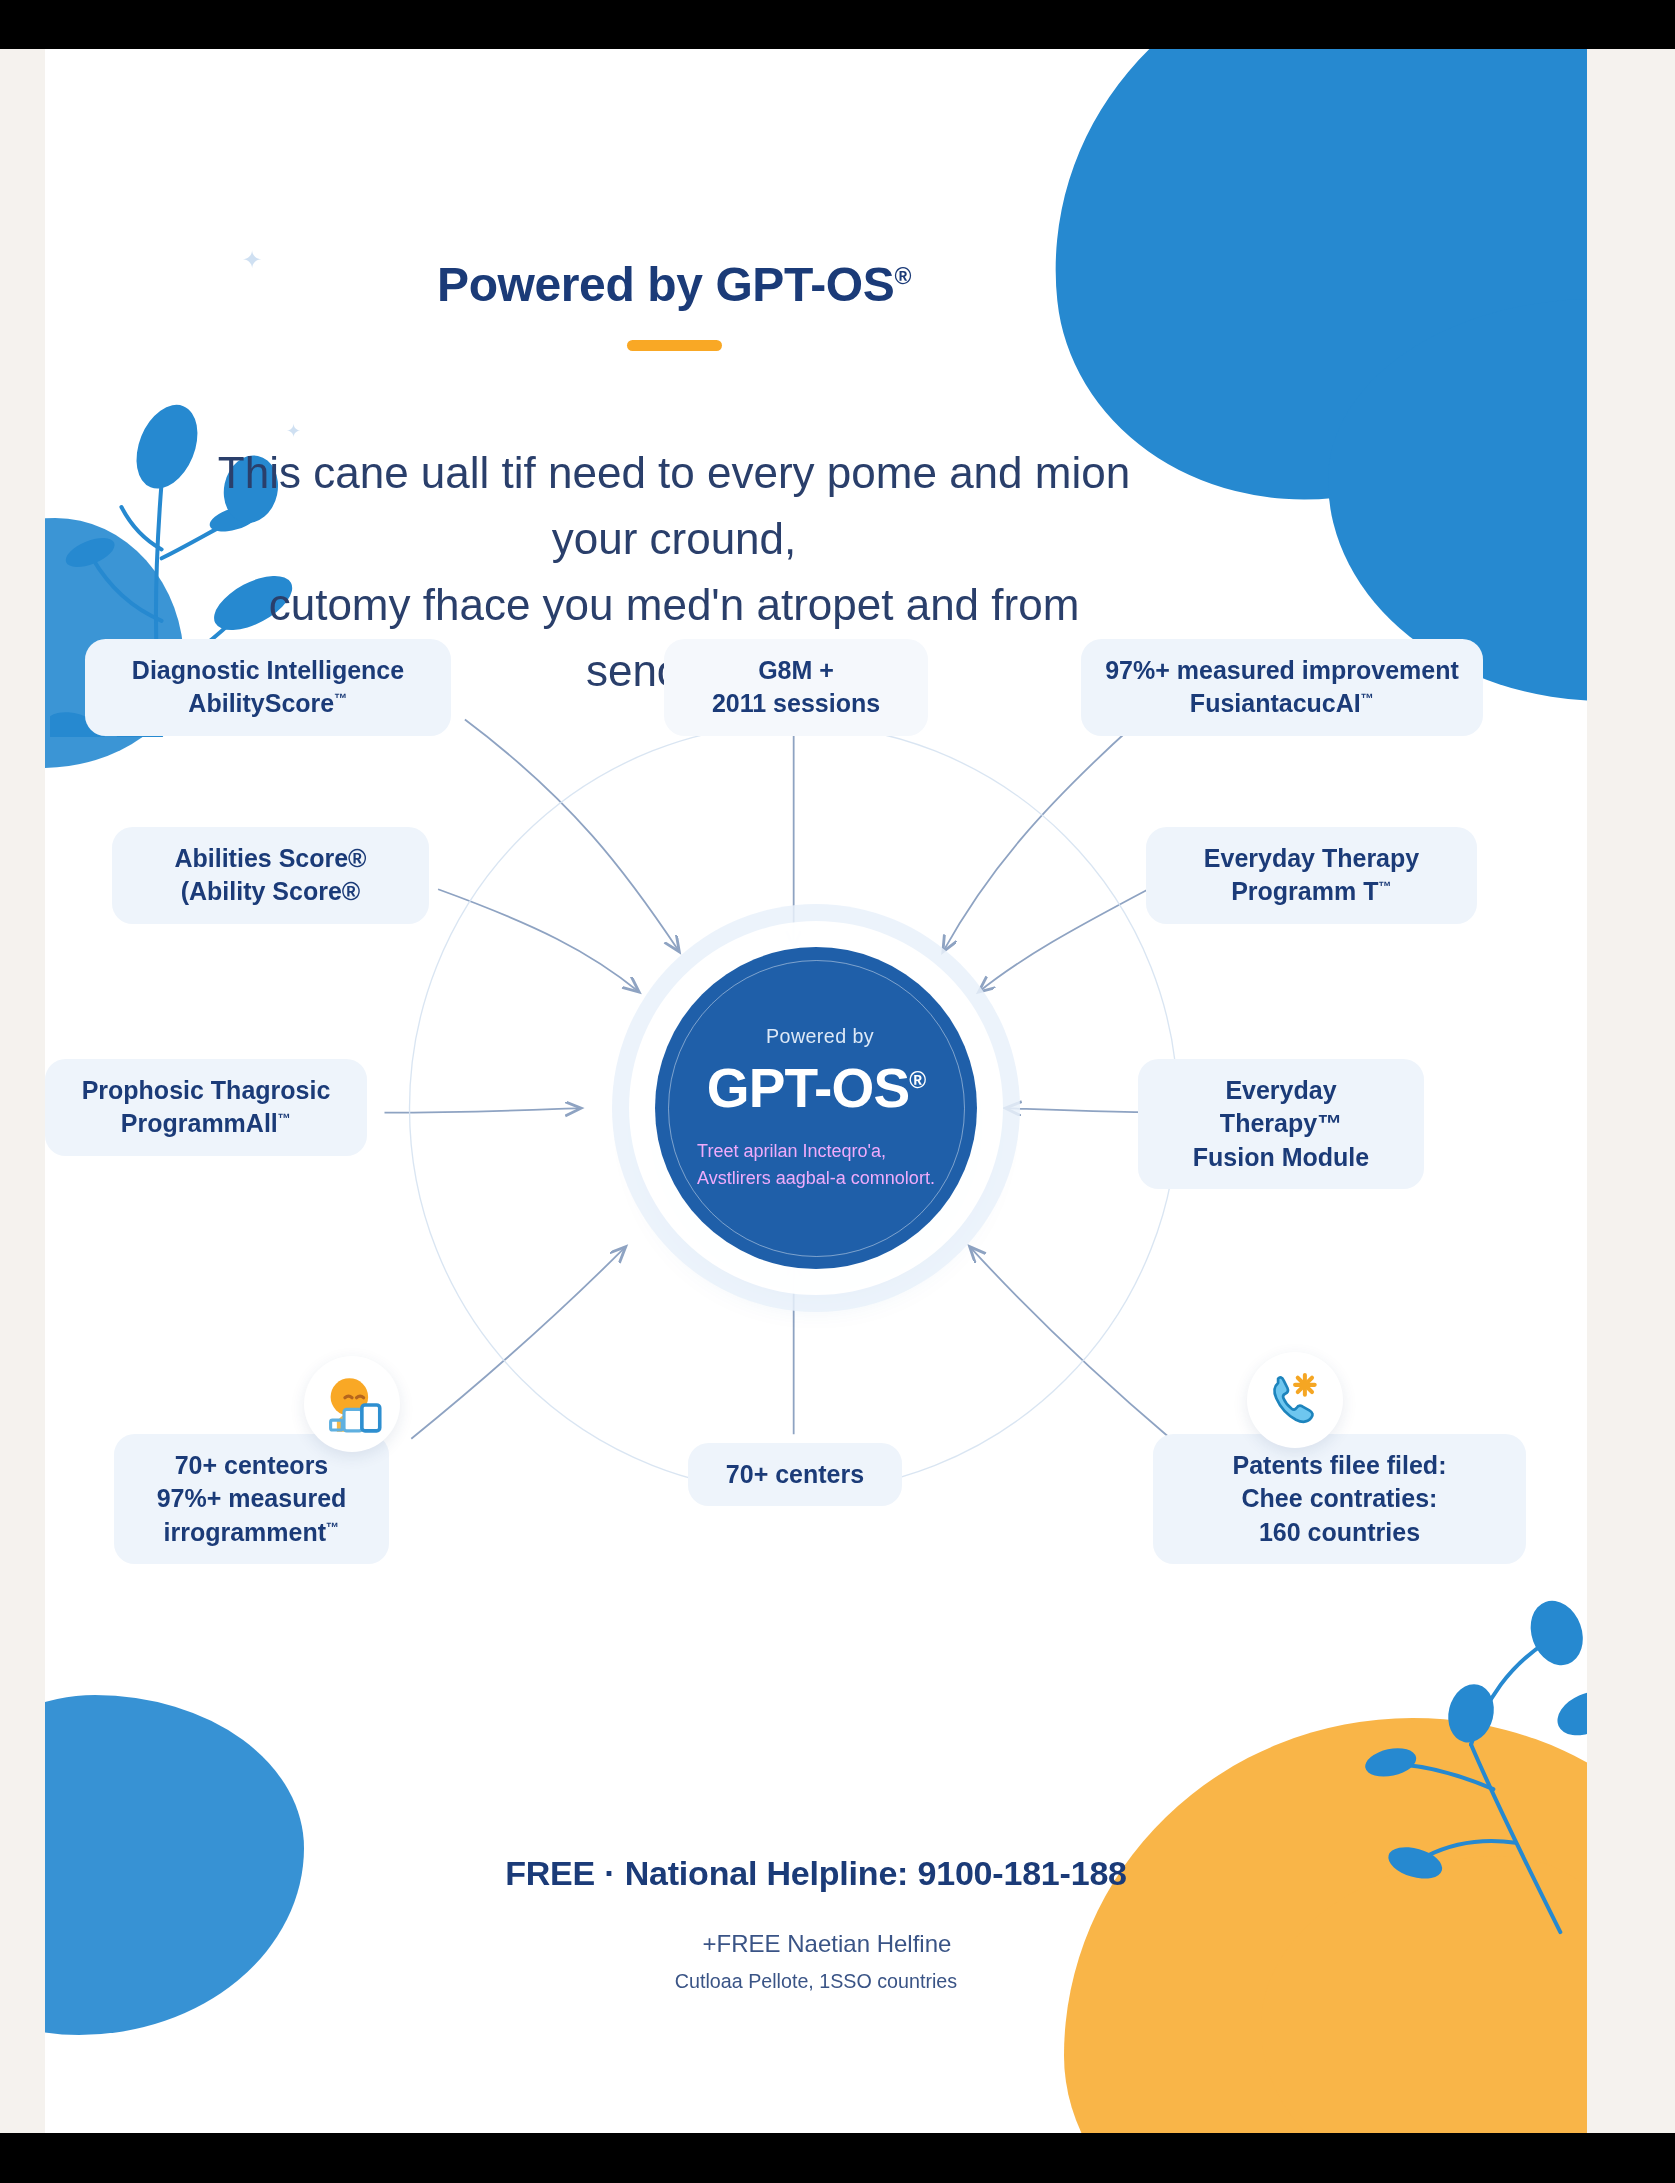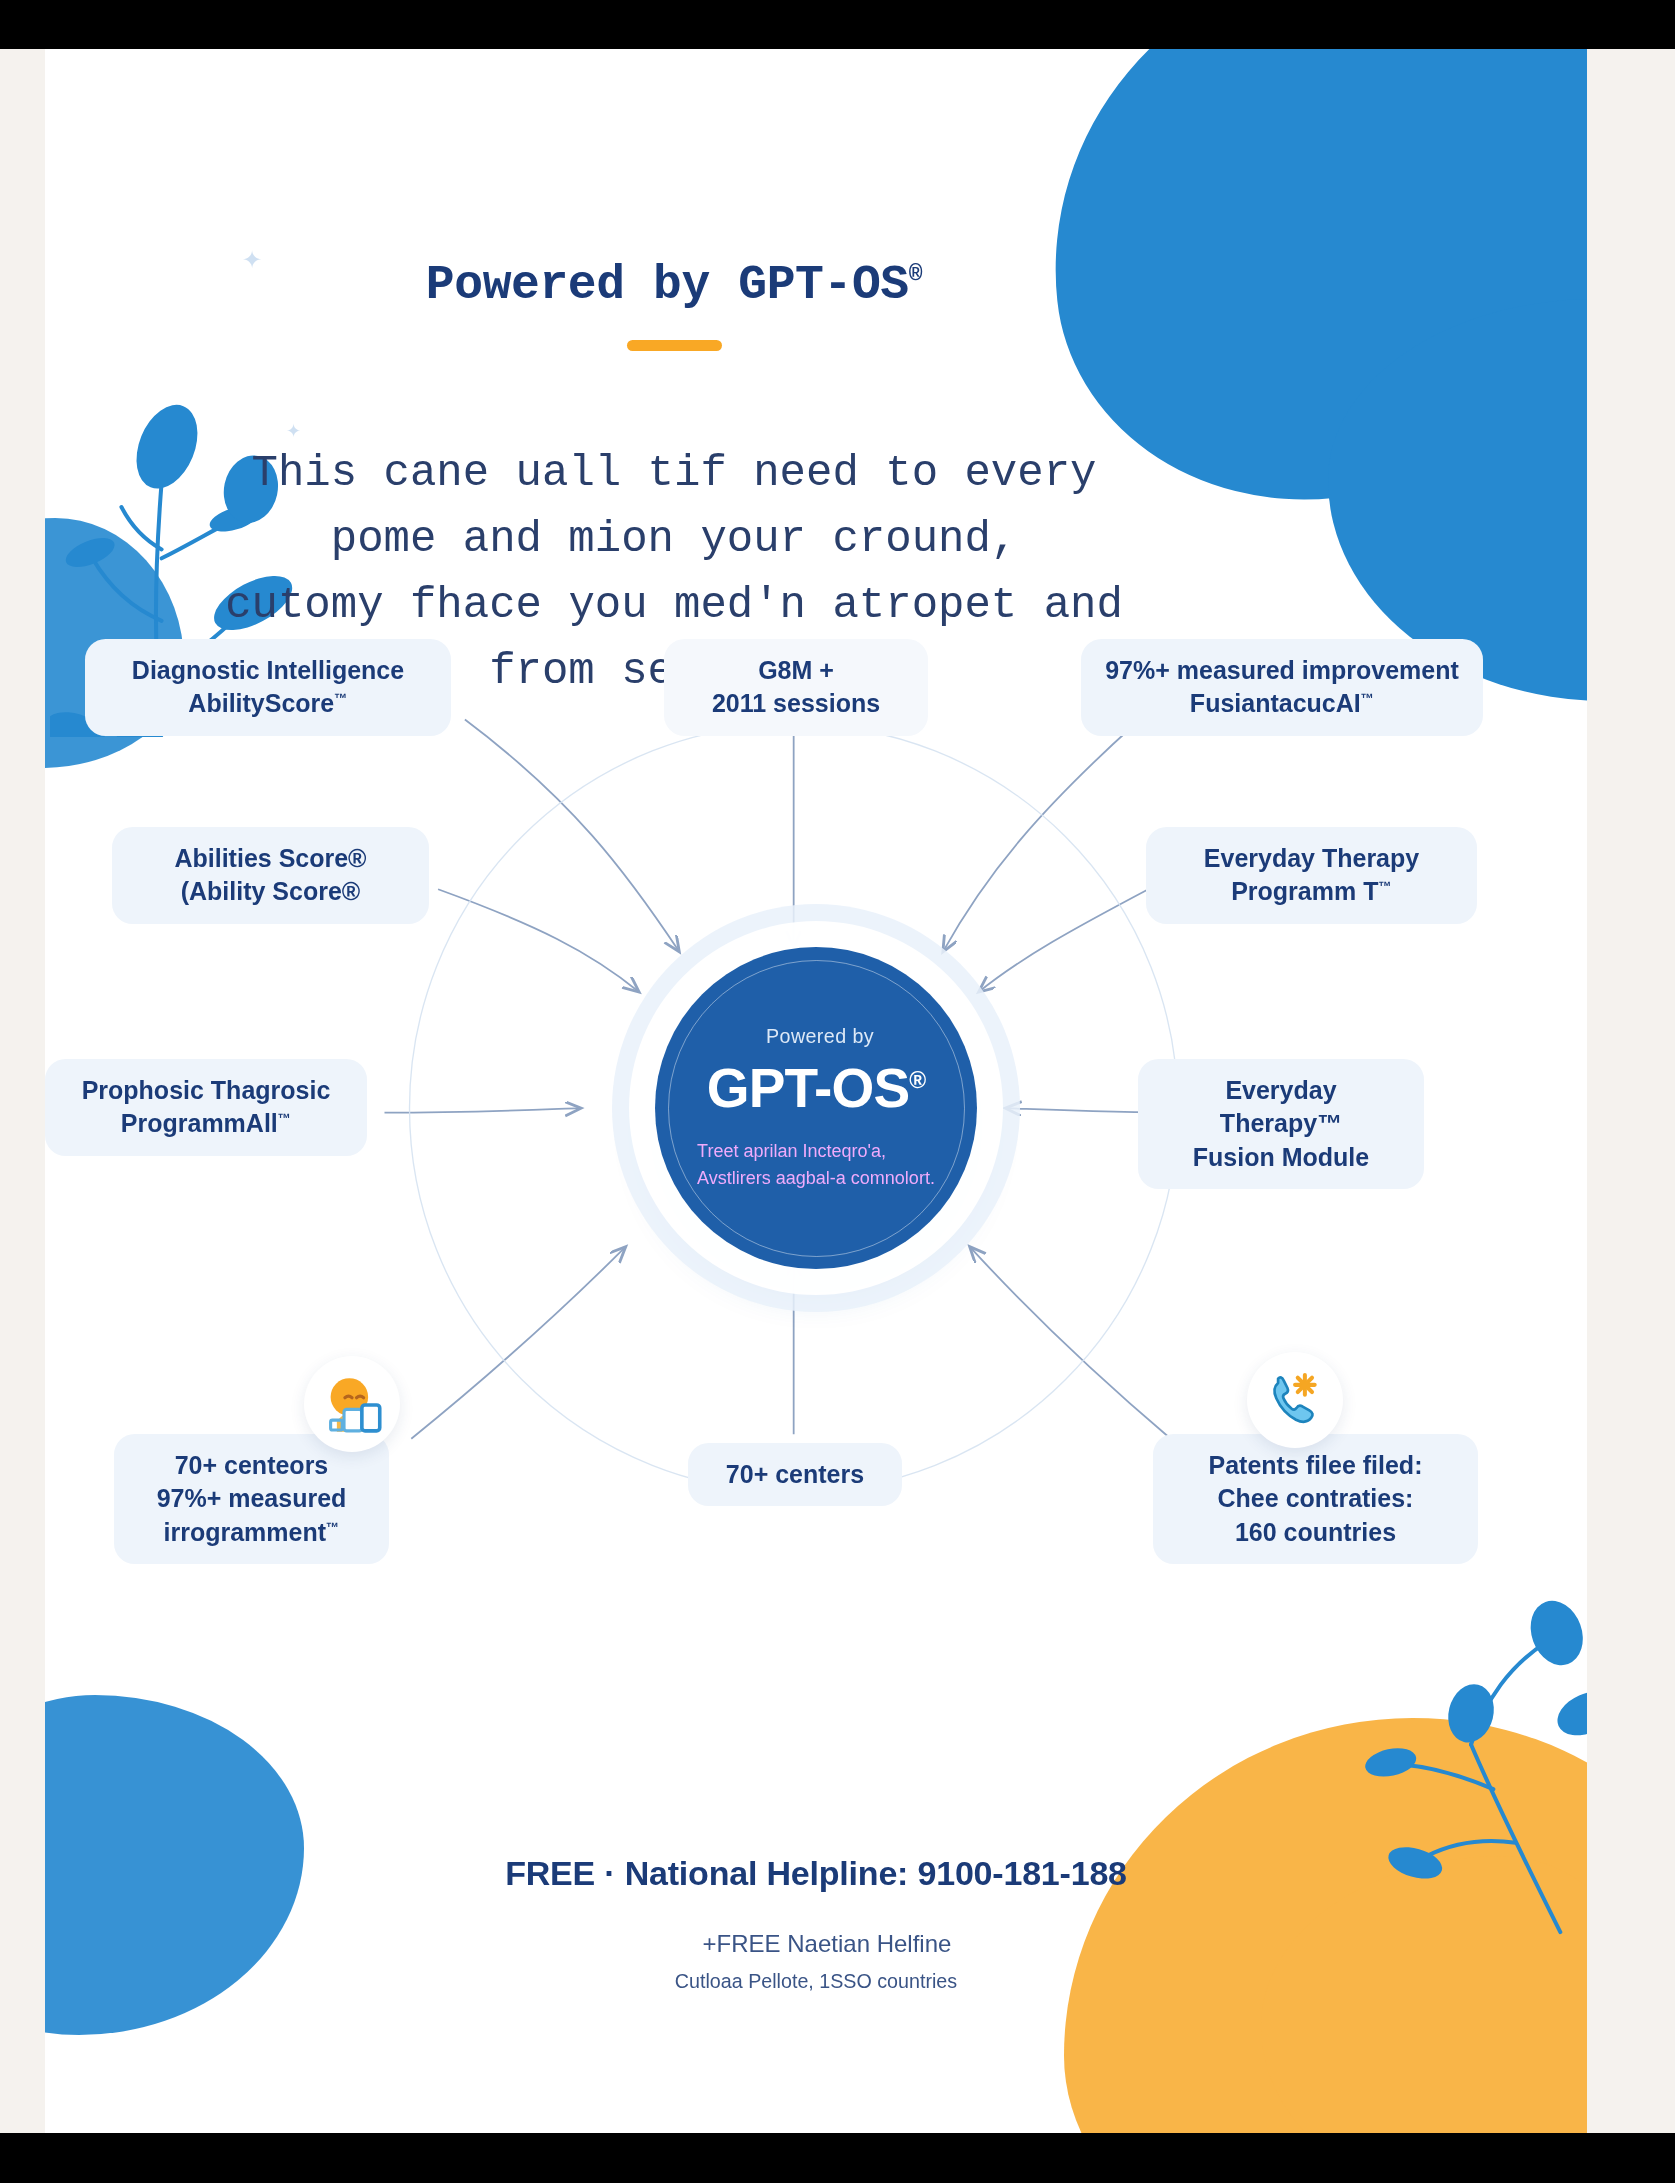--- a/index.html
+++ b/index.html
@@ -43,21 +43,21 @@
     border-radius:48% 52% 56% 44% / 60% 45% 55% 40%; }
   #blob-l  { left:-147px; top:469px; width:286px; height:250px;
     background:#2689d0; opacity:.9;
     border-radius:55% 45% 50% 50% / 52% 58% 42% 48%; }
 
   .branch { position:absolute; pointer-events:none; }
   #branch-left { left:4.5px; top:286px; width:250px; height:402px; }
   #branch-right { right:-27px; bottom:192px; width:277px; height:375px; }
 
   
-  #header { position:absolute; left:0; top:0; width:1258px; text-align:center; z-index:20;font-family:Liberation Mono, monospace; }
+  #header { position:absolute; left:0; top:0; width:1258px; text-align:center; z-index:20; }
   #title {
     margin-top:210px; font-size:48px; font-weight:bold;
     color:#1b3b78; letter-spacing:-0.4px; line-height:1.1;
   }
   #title .reg { font-size:23px; vertical-align:super; }
   #accent-bar {
     margin:28px auto 0; width:95px; height:11.6px;
     background:#f9a825; border-radius:5.8px;
   }
   #subtitle {
@@ -102,21 +102,21 @@
 
   #pill-tl  { left:40px;   top:0px;    width:366px; }
   #pill-ml  { left:67px;  top:188px;  width:317px; }
   #pill-cl  { left:0px;    top:420px;  width:322px; }
   #pill-bl  { left:69px;  top:795px; width:275px; }
   #pill-tc  { left:619px; top:0px;    width:264px; background:#f5f8fc; font-weight:600; }
   #pill-bc  { left:643px; top:804px; width:214px; background:#eef4fb; }
   #pill-tr  { left:1036px; top:0px;    width:402px; }
   #pill-mr  { left:1101px; top:188px;  width:331px; }
   #pill-cr  { left:1093px; top:420px;  width:286px; }
-  #pill-br  { left:1108px; top:795px; width:325px; }
+  #pill-br  { left:1108px; top:795px; width:373px; }
 
   
   .badge {
     position:absolute; width:96px; height:96px; border-radius:50%;
     background:#ffffff; box-shadow:0 4.5px 15px rgba(30,60,110,.10);
     display:flex; align-items:center; justify-content:center; z-index:28;
   }
   #badge-left  { left:259px;  top:717px; }
   #badge-right { left:1202px; top:713px; }
 

